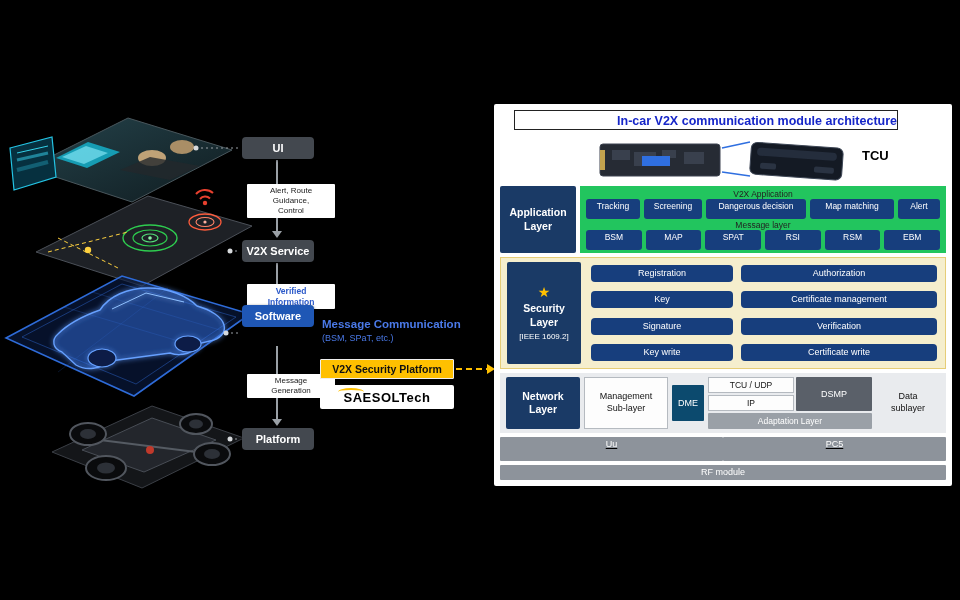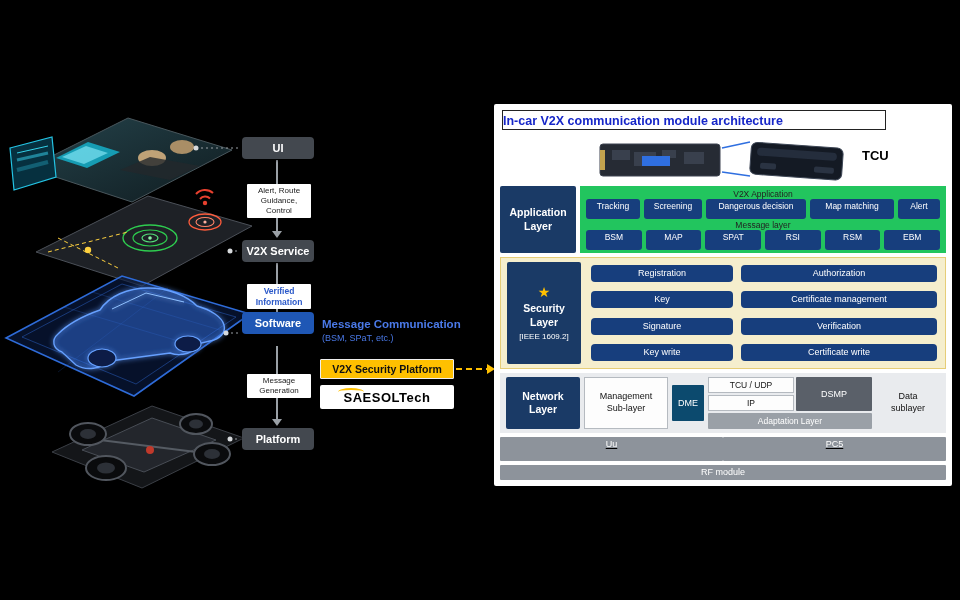--- a/index.html
+++ b/index.html
@@ -9,21 +9,21 @@
 
   
   .pbox{position:absolute;width:72px;height:22px;border-radius:4px;background:#43484f;color:#fff;
         font-size:11px;font-weight:bold;display:flex;align-items:center;justify-content:center;
         box-shadow:0 1px 3px rgba(0,0,0,.7);}
   .pbox.blue{background:#1f57b5;}
   .varrow{position:absolute;width:2px;background:#9aa0a6;}
   .varrow::after{content:"";position:absolute;left:-4px;bottom:-6px;border:5px solid transparent;
         border-bottom:none;border-top:7px solid #9aa0a6;}
   .note{position:absolute;background:#fff;color:#1b1b1b;font-size:8px;line-height:1.25;
-        text-align:center;padding:2px 1px;border-radius:1px;}
+        text-align:center;padding:2px 13px;border-radius:1px;}
   .note.blue{color:#2b59c9;font-weight:bold;font-size:8.5px;}
 
   
   #partners{position:absolute;left:348px;top:118px;width:132px;height:142px;background:#020202;
         border:1px solid #2b2b2b;display:flex;flex-direction:column;align-items:center;
         padding:7px 0 4px;gap:7px;box-sizing:border-box;}
   .lgrow{width:118px;height:22px;background:#fff;border-radius:2px;display:flex;align-items:center;
         gap:4px;padding:0 5px;box-sizing:border-box;}
   .lgc{width:15px;height:15px;border-radius:50%;background:#a50034;color:#fff;font-size:7px;
         font-weight:bold;display:flex;align-items:center;justify-content:center;flex:0 0 15px;}
@@ -47,22 +47,22 @@
         border-right:none;border-left:8px solid #ffc000;}
   #saesol{position:absolute;left:320px;top:385px;width:134px;height:24px;background:#fff;
         border-radius:2px;display:flex;align-items:center;justify-content:center;color:#000;
         font-weight:800;font-size:13px;letter-spacing:.5px;}
   #saesol::after{content:"";position:absolute;left:18px;top:3px;width:26px;height:6px;
         border-top:2px solid #ffc000;border-radius:50%;}
 
   
   #arch{position:absolute;left:494px;top:104px;width:458px;height:382px;background:#fff;
         border-radius:2px;padding:6px;box-sizing:border-box;display:flex;flex-direction:column;gap:4px;}
-  #arch-title{width:384px;height:20px;line-height:20px;text-align:left;color:#1626c8;
-        font-weight:bold;font-size:12.5px;border:1px solid #222;box-sizing:border-box;margin-left:2px;}
+  #arch-title{width:384px;height:20px;line-height:20px;text-align:right;color:#1626c8;
+        font-weight:bold;font-size:12.5px;border:1px solid #222;box-sizing:border-box;margin-left:14px;}
   #photo-strip{position:relative;height:48px;}
   #tcu-label{position:absolute;left:362px;top:14px;font-size:13px;font-weight:bold;color:#000;}
   .row{display:flex;gap:4px;}
   .layer-label{flex:0 0 76px;background:#1a3a66;color:#fff;border-radius:2px;display:flex;
         align-items:center;justify-content:center;text-align:center;font-weight:bold;
         font-size:10.5px;line-height:1.25;}
   #app-row{height:70px;}
   .layer-body{flex:1;background:#22c55e;padding:3px 6px;box-sizing:border-box;display:flex;
         flex-direction:column;justify-content:space-between;}
   .mini-label{font-size:8.5px;color:#222;text-align:center;}
@@ -205,21 +205,21 @@
   <div class="varrow" style="left:276px;top:263px;height:52px"></div>
   <div class="varrow" style="left:276px;top:346px;height:74px"></div>
 
   <div class="pbox" style="left:242px;top:137px">UI</div>
   <div class="note preline" style="left:247px;top:184px;width:62px">Alert, Route
 Guidance,
 Control</div>
   <div class="pbox" style="left:242px;top:240px">V2X Service</div>
   <div class="note blue preline" style="left:247px;top:284px;width:62px">Verified
 Information</div>
-  <div class="pbox blue" style="left:242px;top:312px">Software</div>
+  <div class="pbox blue" style="left:242px;top:305px">Software</div>
   <div class="note preline" style="left:247px;top:374px;width:62px">Message
 Generation</div>
   <div class="pbox" style="left:242px;top:428px">Platform</div>
 
 
   <div id="msgcomm">Message Communication</div>
   <div id="msgcommsub">(BSM, SPaT, etc.)</div>
   <div id="secplatform">V2X Security Platform</div>
   <div class="harrow-y"></div>
   <div id="saesol">SAESOLTech</div>

